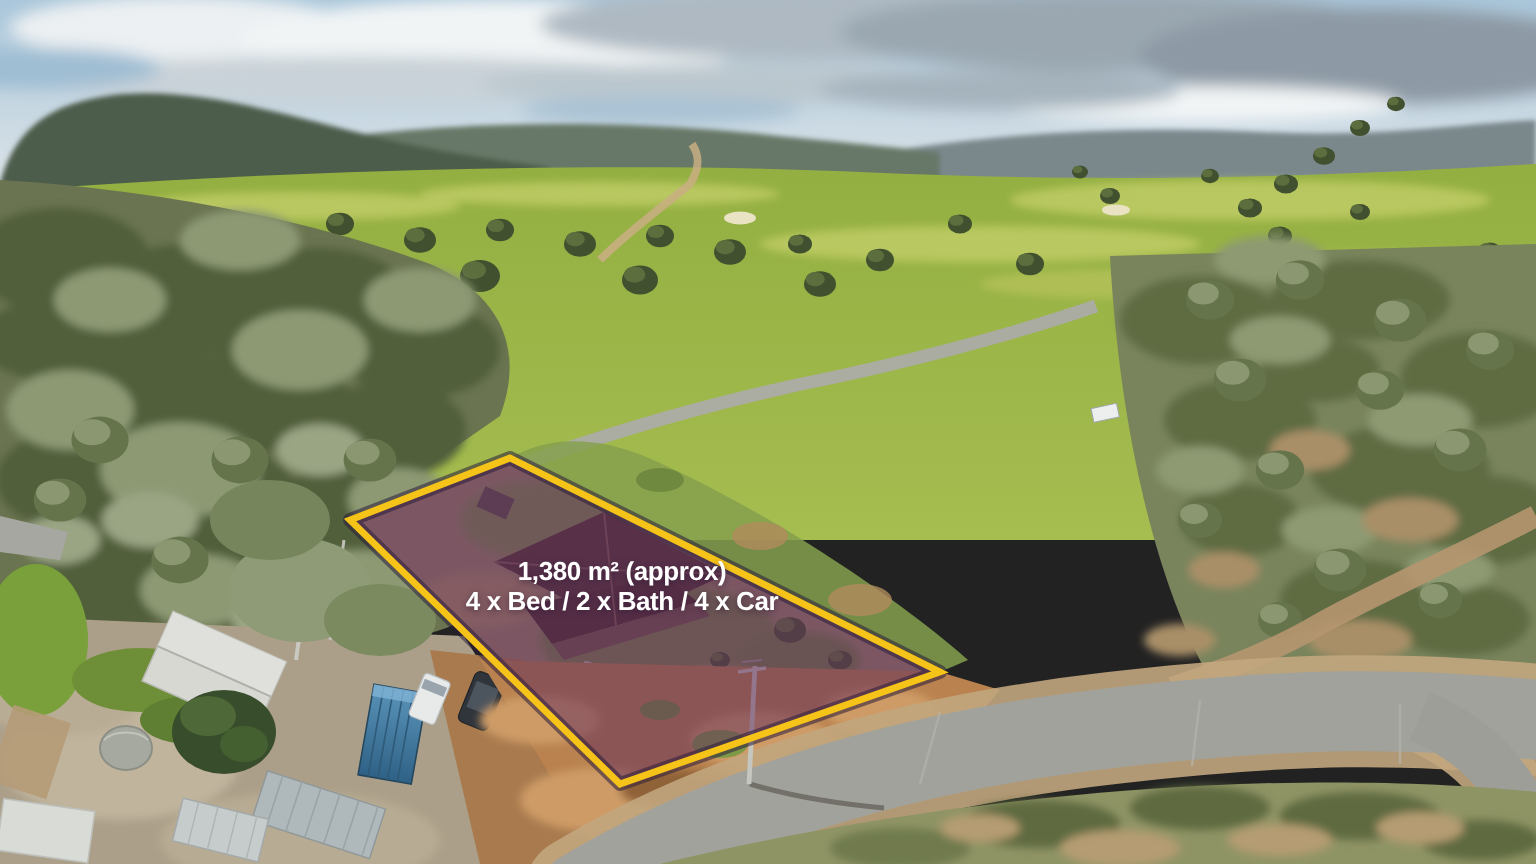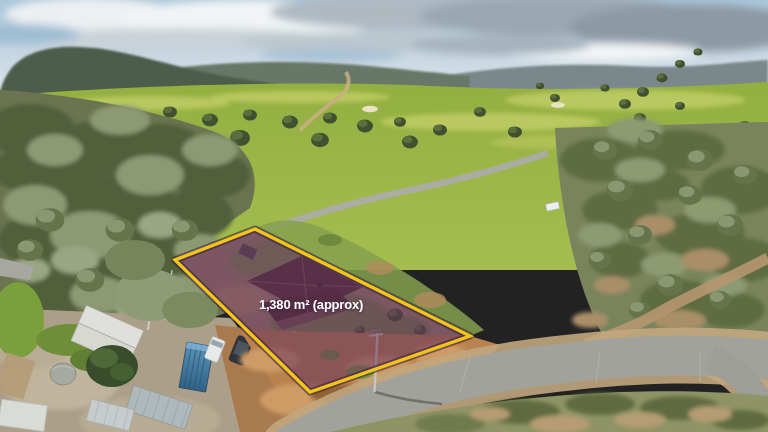--- a/index.html
+++ b/index.html
@@ -6,21 +6,20 @@
   .stage{
     position:relative;width:768px;height:432px;overflow:hidden;
     font-family:"Liberation Sans",sans-serif;
   }
   .stage svg{position:absolute;left:0;top:0;display:block;}
   .lot-text{
     position:absolute;left:311px;top:279px;transform:translateX(-50%);
     text-align:center;color:#ffffff;font-weight:bold;
     font-size:13px;line-height:14.5px;letter-spacing:-0.2px;white-space:nowrap;
     text-shadow:0 1px 3px rgba(40,20,50,0.55);
-    margin-top:19px;
   }
 </style>
 </head>
 <body>
 
 <div class="stage">
 <svg width="768" height="432" viewBox="0 0 768 432">
   <defs>
     <linearGradient id="skyGrad" x1="0" y1="0" x2="0" y2="1">
       <stop offset="0" stop-color="#A9C6DA"></stop>
@@ -344,14 +343,15 @@
 
   <g>
     <polygon points="255,229 470,336 310,392 175,260" fill="rgba(100,45,92,0.52)"></polygon>
     <polygon points="255,229 470,336 310,392 175,260" fill="none" stroke-width="7" stroke-linejoin="round" stroke="rgba(42,28,58,0.55)"></polygon>
     <polygon points="255,229 470,336 310,392 175,260" fill="none" stroke-width="3.4" stroke-linejoin="miter" stroke="#F6C319"></polygon>
   </g>
 </svg>
 
 <div class="lot-text">
   <div>1,380 m² (approx)</div>
+  <div>4 x Bed / 2 x Bath / 4 x Car</div>
 </div>
 </div>
 
 </body></html>

